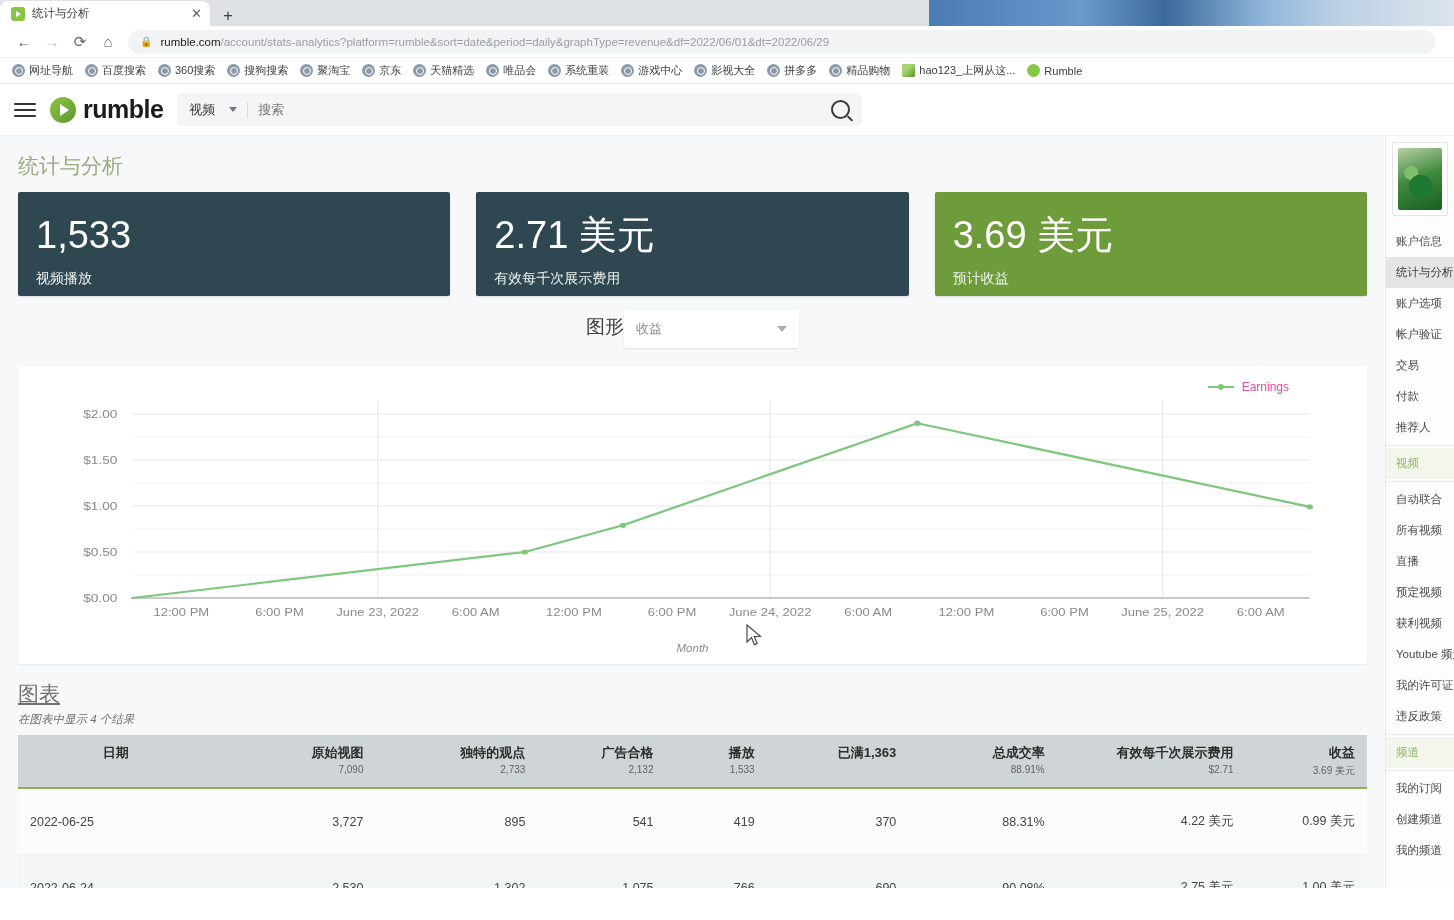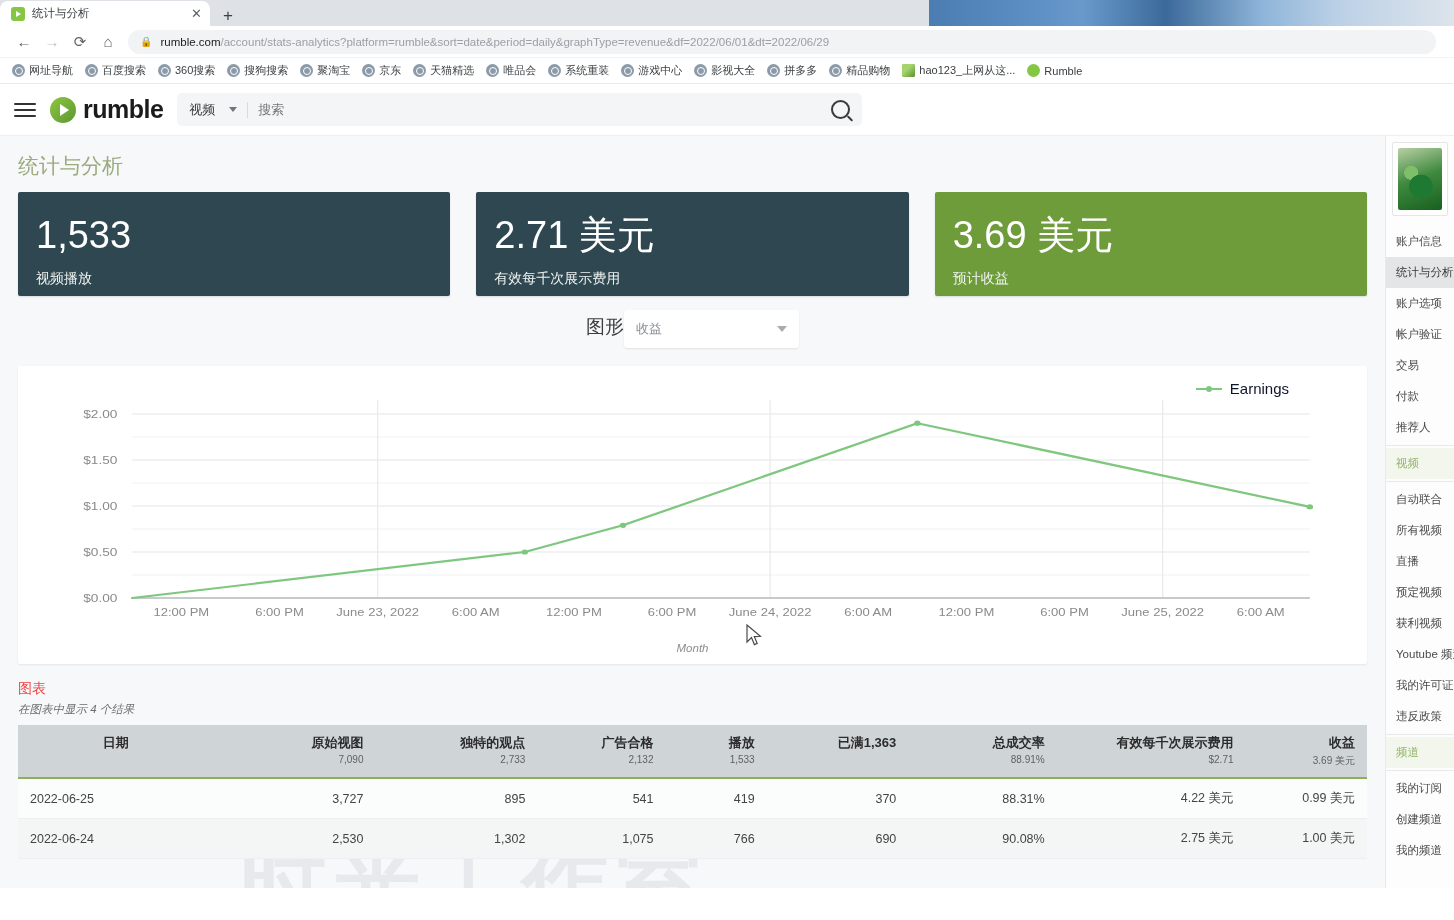--- a/index.html
+++ b/index.html
@@ -182,43 +182,43 @@
   }
   .legend {
     position: absolute; right: 78px; top: 14px;
     display: flex; align-items: center; gap: 8px;
   }
   .legend-line { width: 26px; height: 2px; background: #7fc77f; position: relative; }
   .legend-line::after {
     content: ""; position: absolute; left: 10px; top: -2px;
     width: 6px; height: 6px; border-radius: 50%; background: #7fc77f;
   }
-  .legend-label { font-size: 15px; color: #0f172a; }
+  .legend-label { font-size: 12px; color: #ec4899; }
   .plot { position: absolute; left: 0; top: 0; width: 100%; height: 100%; }
   .axis-label {
     position: absolute; left: 0; right: 0; bottom: 10px; text-align: center;
     font-size: 11.5px; color: #8e8e8e; font-style: italic;
   }
   .cursor-arrow { position: absolute; left: 728px; top: 258px; z-index: 5; }
 
   
   .table-sec { margin-top: 16px; position: relative; z-index: 1; }
-  .table-title { font-size: 14px; color: #ef4444; }
+  .table-title { font-size: 21px; color: #737373; text-decoration: underline; }
   .table-sub { font-size: 11.5px; color: #6d6d6d; font-style: italic; margin: 4px 0 8px 0; }
   table { width: 100%; border-collapse: collapse; background: #fff; table-layout: fixed; }
   thead th {
     background: #cfd4d6; padding: 9px 12px 9px 12px; text-align: right;
     font-size: 13px; color: #2c2c2c; font-weight: bold; vertical-align: top;
     border-bottom: 2px solid #8fae5c;
     margin-top: 16px;
   }
   thead th.first { text-align: center; }
   .th-sub { display: block; font-size: 10px; color: #616161; font-weight: normal; margin-top: 2px; }
   tbody td {
-    padding: 11px 12px; text-align: right; font-size: 12.5px; color: #444;
+    padding: 24px 12px; text-align: right; font-size: 12.5px; color: #444;
     background: #fbfcfc; border-bottom: 1px solid #edeff0;
   }
   tbody tr:nth-child(even) td { background: #f4f6f6; }
   tbody td.first { text-align: left; }
 
   
   .rsidebar {
     width: 69px; flex: 0 0 auto; background: #fdfdfd;
     border-left: 1px solid #e7e9eb; position: relative; overflow: hidden;
   }

